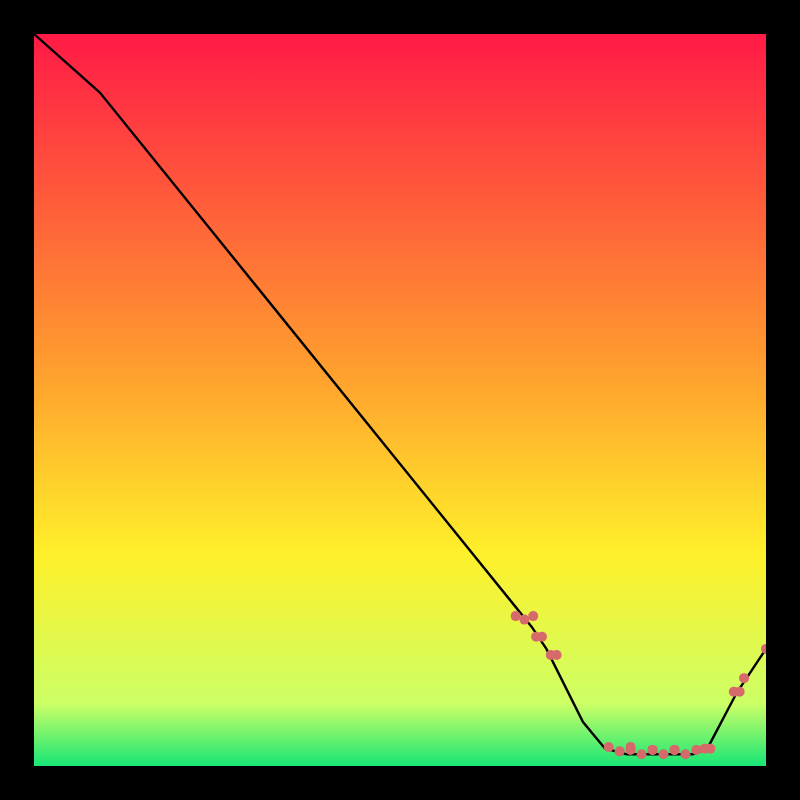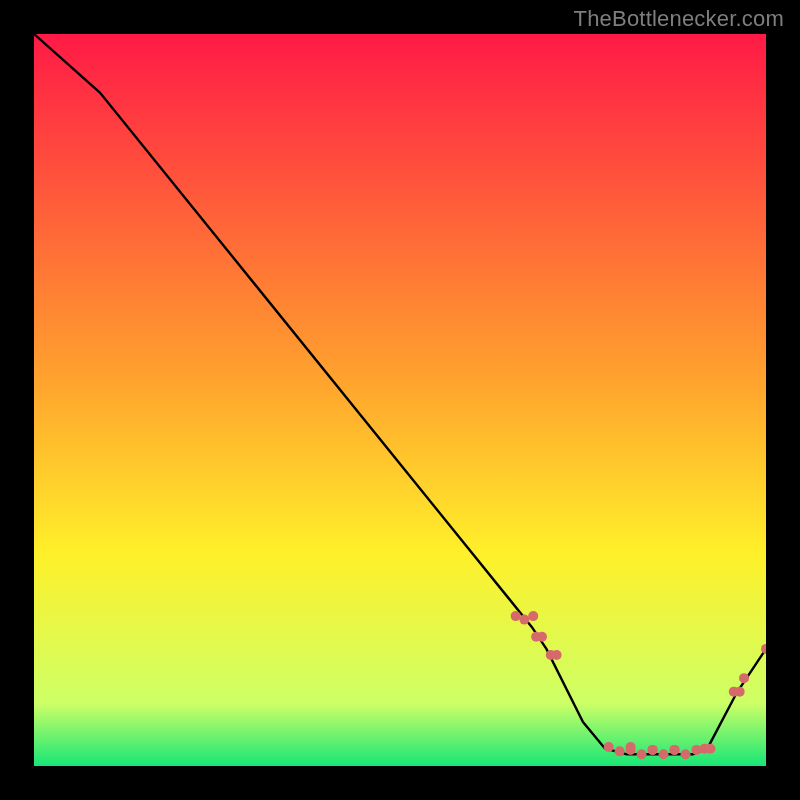--- a/index.html
+++ b/index.html
@@ -32,21 +32,20 @@
     top: 34px;
     width: 732px;
     height: 732px;
   }
   svg { display: block; }
 </style>
 </head>
 <body>
 
 <div class="stage">
-  <div class="attribution">TheBottlenecker.com</div>
 
   <div class="plot">
     <svg id="chart-svg" width="732" height="732" viewBox="0 0 732 732">
       <defs>
         <linearGradient id="bg-grad" x1="0" y1="0" x2="0" y2="1">
             <stop offset="0.00%" stop-color="#ff1a46"></stop>
             <stop offset="47.00%" stop-color="#ffa22e"></stop>
             <stop offset="71.00%" stop-color="#fff02a"></stop>
             <stop offset="91.50%" stop-color="#ccff66"></stop>
             <stop offset="100.00%" stop-color="#17e676"></stop>

